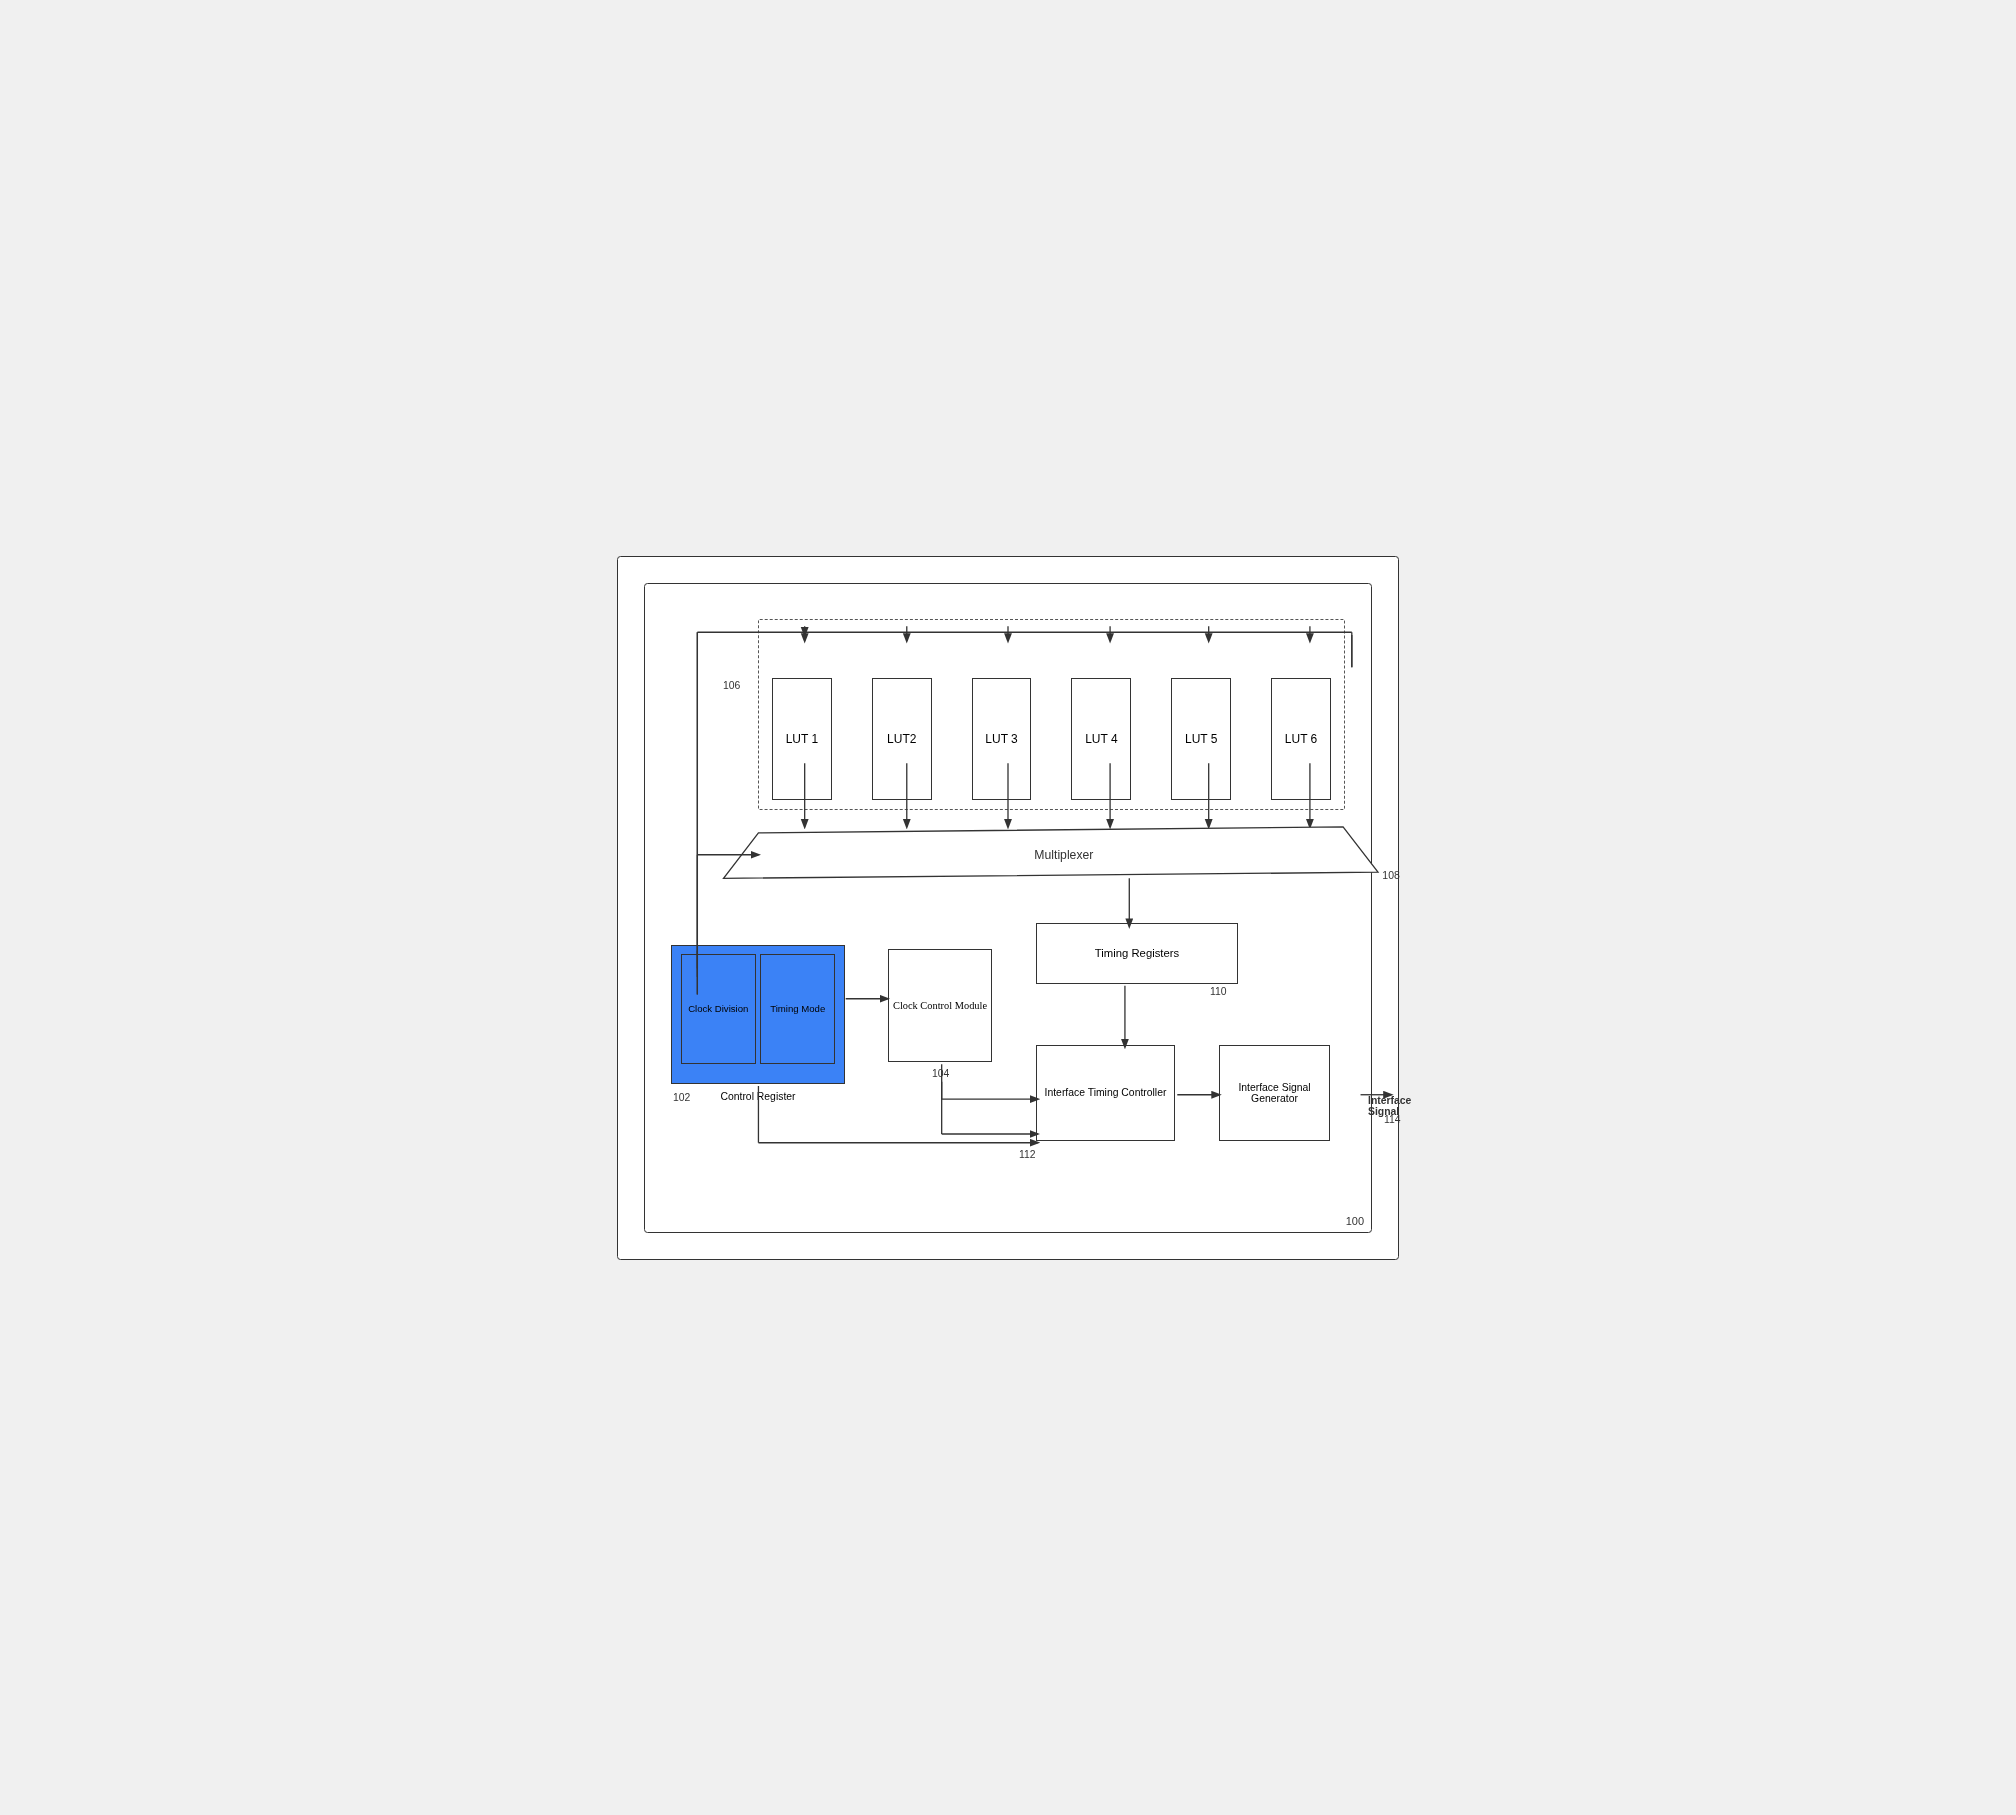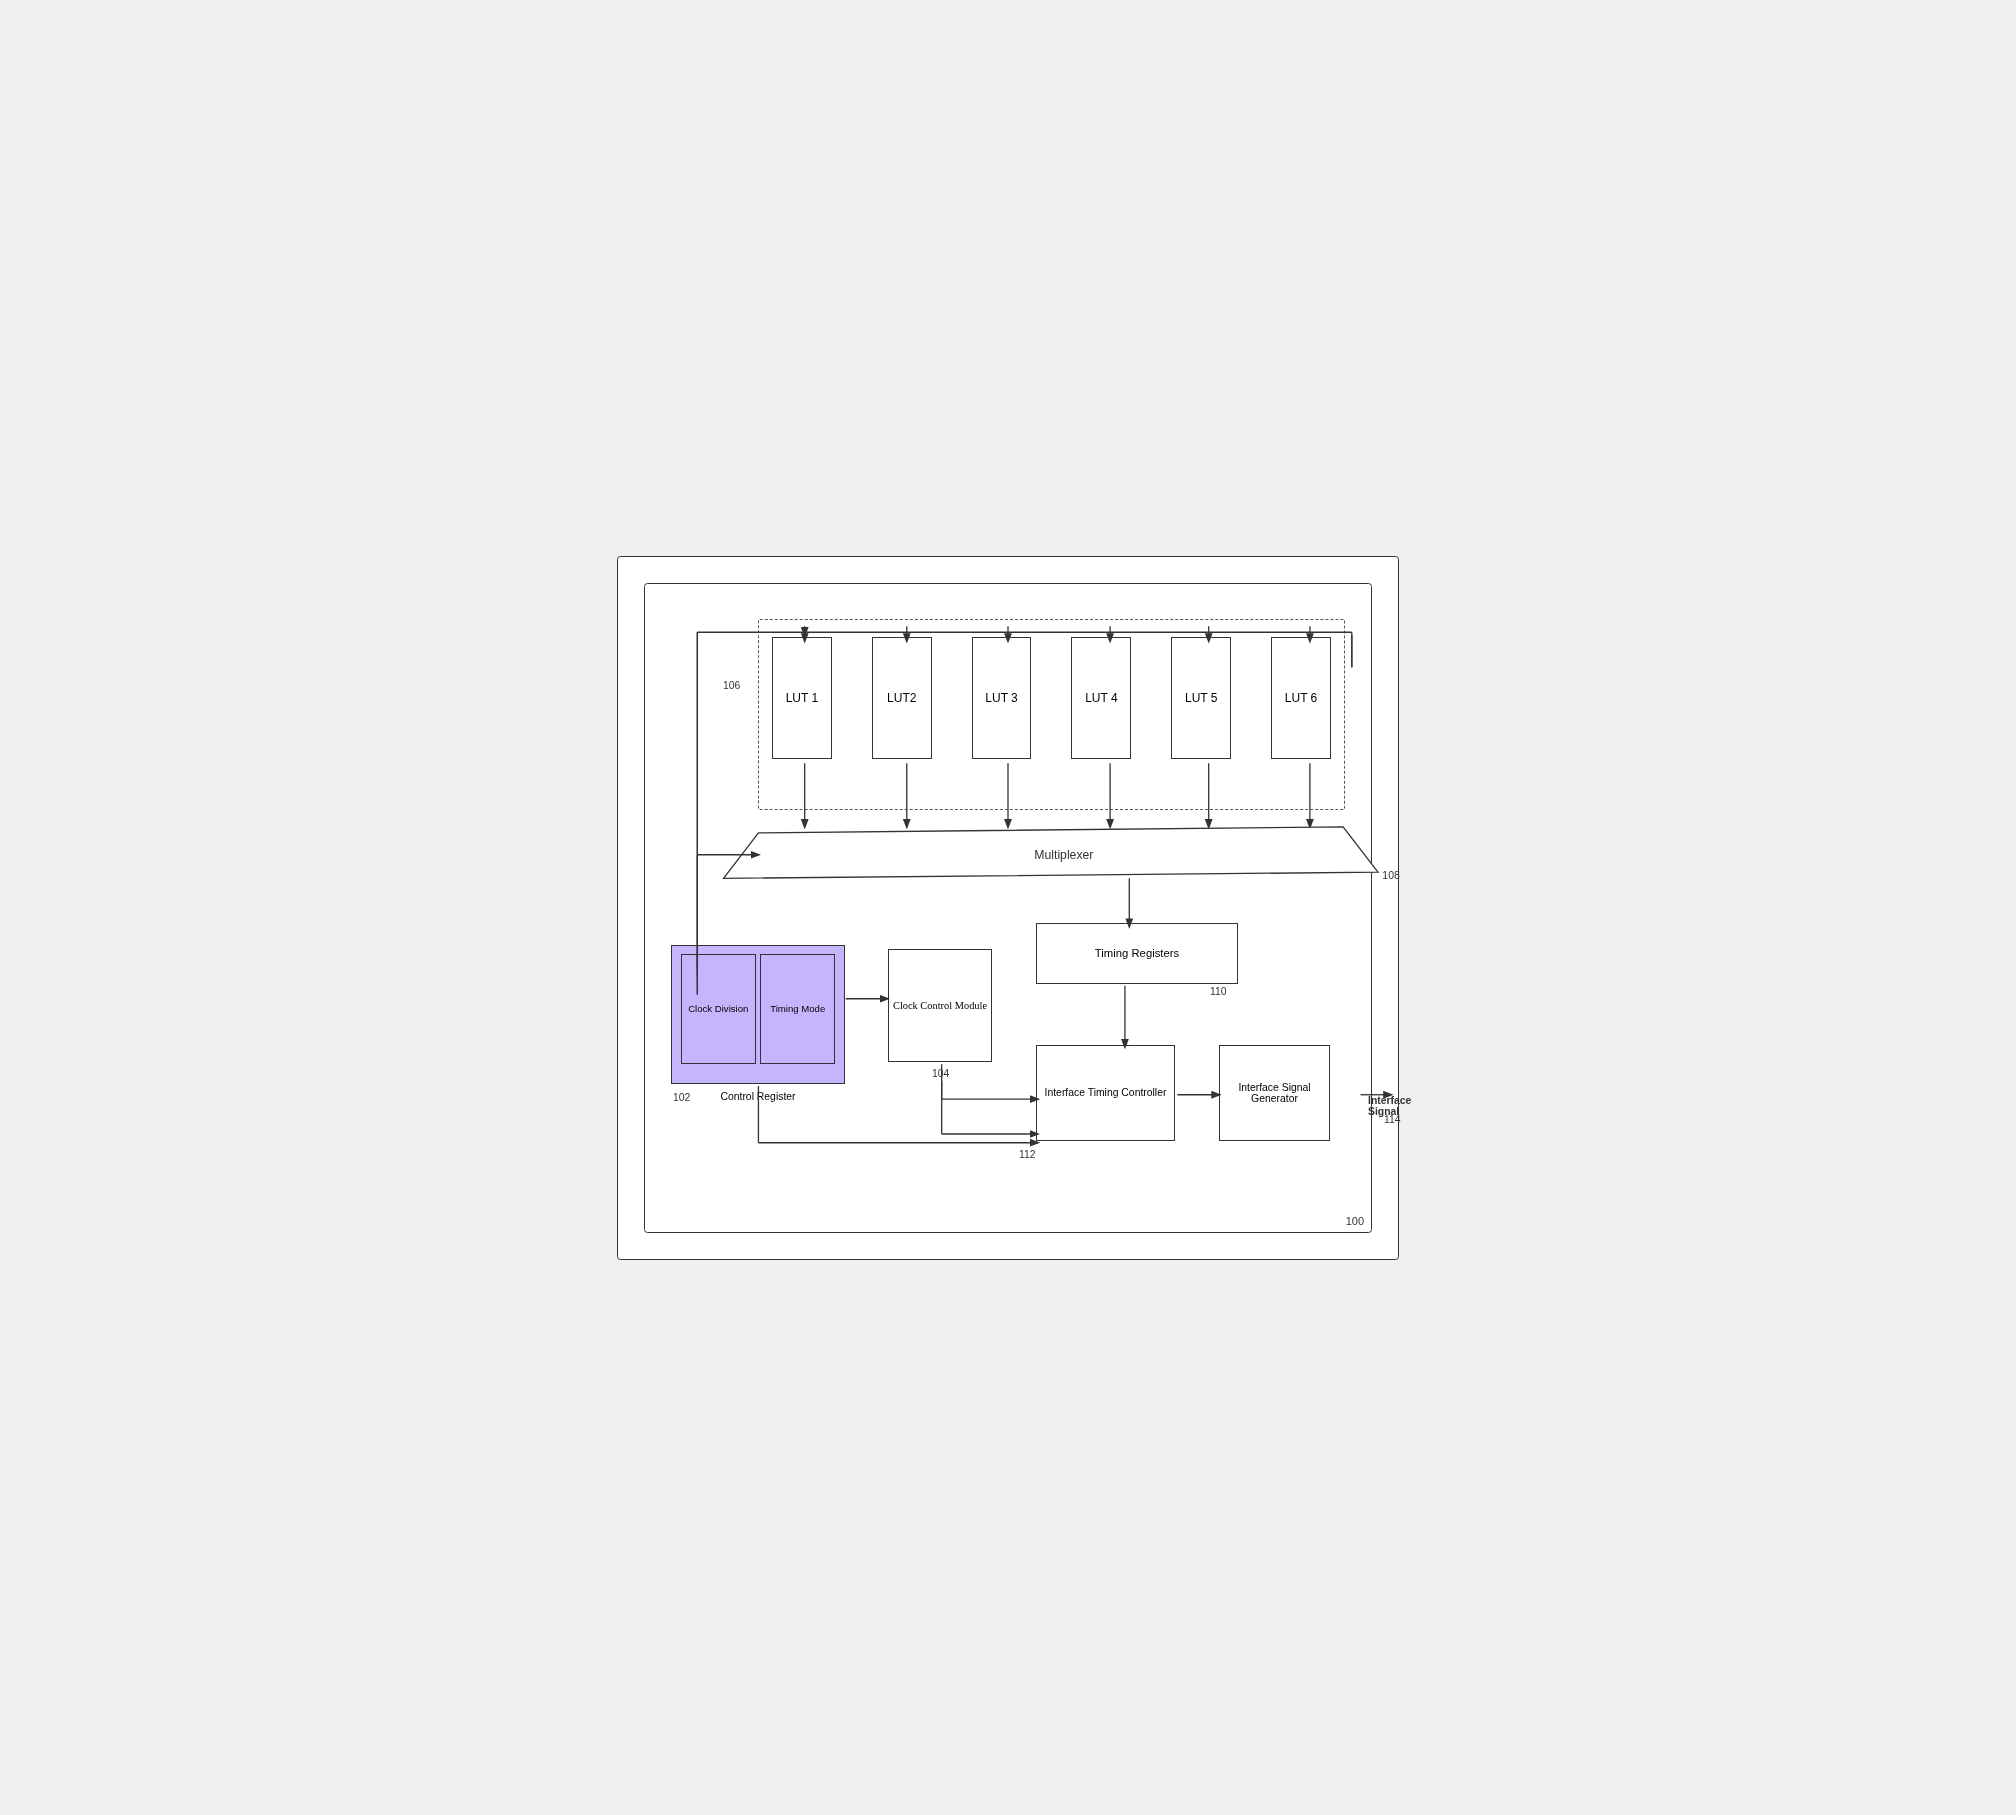--- a/index.html
+++ b/index.html
@@ -35,21 +35,21 @@
       top: 35px;
       left: 113px;
       right: 26px;
       height: 191px;
       border: 1.7px dashed #555;
       border-radius: 1.7px;
     }
     .lut-boxes {
       display: flex;
       justify-content: space-around;
-      align-items: flex-start;
+      align-items: flex-end;
       height: 100%;
       padding: 17.4px 13px 8.7px 13px;
       gap: 40px;
     }
     .lut-box {
       border: 1.7px solid #333;
       background: #fff;
       width: 78px;
       height: 122px;
       display: flex;
@@ -60,21 +60,21 @@
       position: relative;
     }
     
     .control-register {
       position: absolute;
       top: 361px;
       left: 26px;
       width: 174px;
       height: 139px;
       border: 1.7px solid #333;
-      background: #c4b5fd;
+      background: #3b82f6;
     }
     .control-register-label {
       position: absolute;
       bottom: -19px;
       left: 0;
       right: 0;
       text-align: center;
       font-size: 10.4px;
     }
     .control-sub-boxes {

